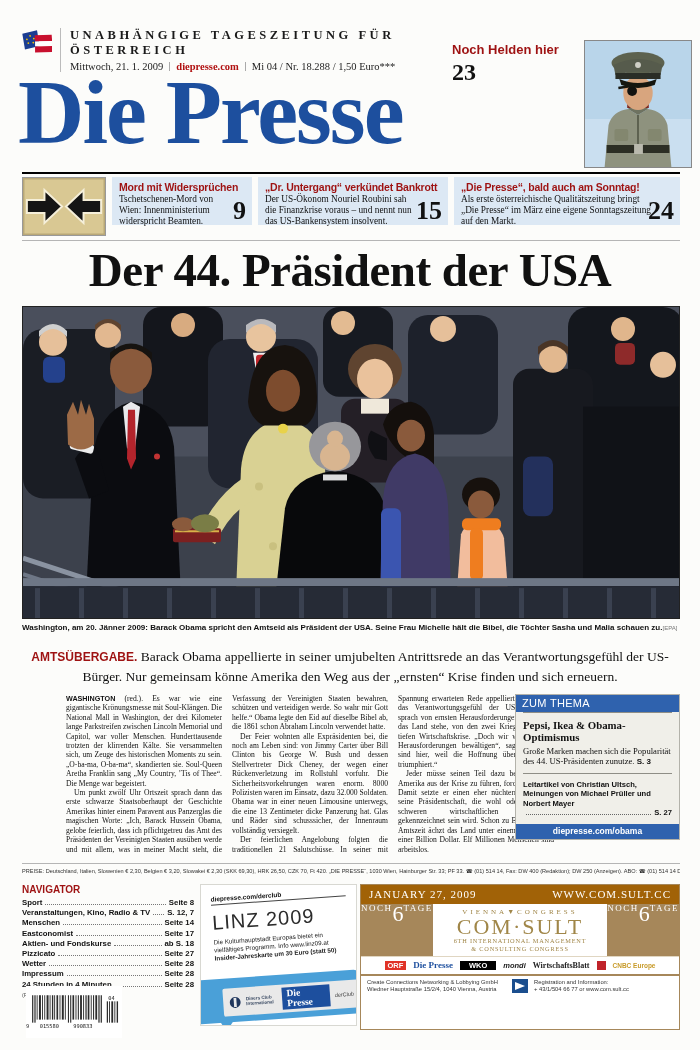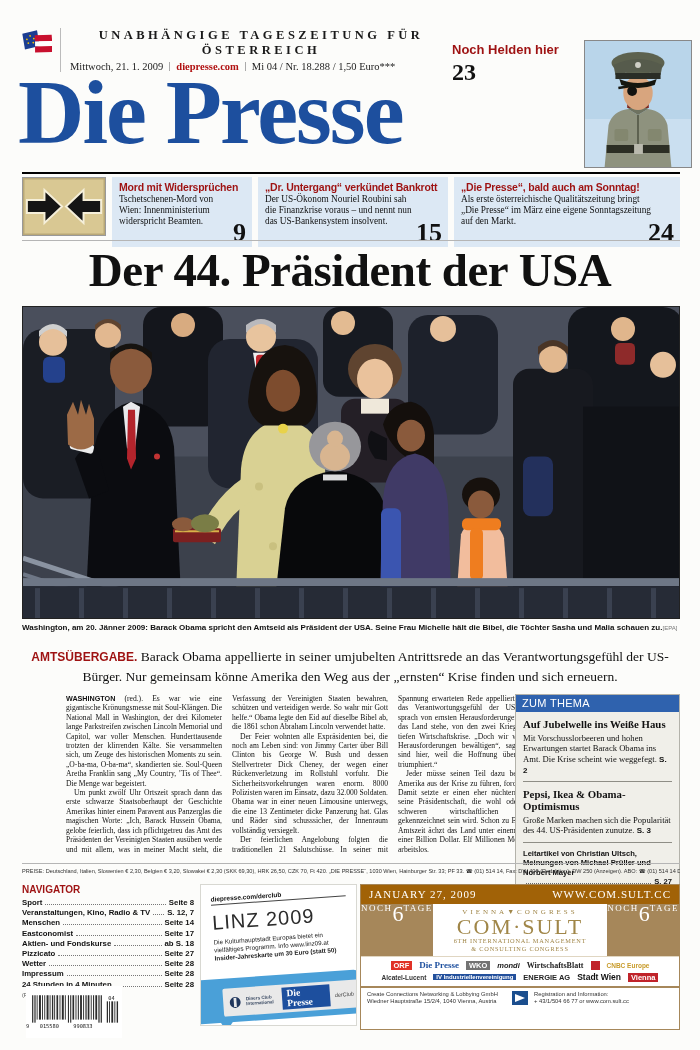--- a/index.html
+++ b/index.html
@@ -5,39 +5,39 @@
   * { box-sizing: border-box; margin:0; padding:0; }
   html,body { width:700px; height:1050px; }
   body { position:relative; background:#fcfcfa; font-family:"Liberation Serif", serif; color:#111; overflow:hidden; }
   .abs { position:absolute; }
 
   
   .mast { left:22px; top:28px; width:430px; }
   .mast-inner { display:flex; align-items:flex-start; gap:8px; }
   .flagwrap { width:30px; padding-top:2px; }
   .mast-text { border-left:1px solid #bbb; padding-left:9px; }
-  .tagline { font-size:12.5px; letter-spacing:3.5px; font-weight:bold; color:#1a1a1a;text-align:center; }
+  .tagline { font-size:12.5px; letter-spacing:3.5px; font-weight:bold; color:#1a1a1a; }
   .dateline { margin-top:3px; font-size:10.5px; color:#222; display:flex; align-items:center; }
   .dateline .sep { display:inline-block; width:1px; height:9px; background:#aaa; margin:0 6px; }
   .site { color:#b01010; font-weight:bold; }
   .logo { left:18px; top:66px; font-size:92px; line-height:1; font-weight:bold; letter-spacing:-2px; color:#1d4f9e; font-family:"Liberation Serif", serif; }
 
   
   .topteaser { left:452px; top:42px; width:244px; height:130px; }
   .tt-text { width:132px; }
   .tt-title { font-family:"Liberation Sans", sans-serif; font-weight:bold; font-size:13px; color:#9e1212; margin-bottom:2px; }
   .tt-body { font-size:10.5px; line-height:13.5px; }
   .tt-page { font-size:24px; font-weight:bold; margin-top:2px; font-family:"Liberation Serif", serif; }
   .tt-photo { position:absolute; right:4px; top:-2px; width:108px; height:128px; border:1px solid #888; }
 
   .rule-heavy { left:22px; top:172px; width:658px; height:2px; background:#000; }
   .rule-thin  { left:22px; width:658px; height:1px; background:#b5b5b5; }
 
   
-  .teasers { left:22px; top:177px; width:658px; height:70px; display:flex; gap:6px; }
+  .teasers { left:22px; top:177px; width:658px; height:48px; display:flex; gap:6px; }
   .t-img { width:84px; height:59px; flex:0 0 84px; border:1px solid #999; }
   .t-box { background:#dce8f4; padding:4px 6px 3px 7px; position:relative; }
   .t-box.b1 { flex:0 0 140px; }
   .t-box.b2 { flex:0 0 190px; }
   .t-box.b3 { flex:1; }
   .t-title { font-family:"Liberation Sans", sans-serif; font-weight:bold; font-size:10.5px; color:#9e1212; letter-spacing:-0.2px; margin-bottom:1px; white-space:nowrap; overflow:hidden; }
   .t-body { font-size:9.3px; line-height:11px; padding-right:22px; }
   .t-page { position:absolute; right:6px; bottom:1px; font-size:26px; font-weight:bold; font-family:"Liberation Serif", serif; line-height:1; }
 
   
@@ -101,21 +101,21 @@
   .cs-n { font-size:22px; line-height:20px; }
   .cs-center { flex:1; text-align:center; color:#a08648; padding-top:4px; }
   .cs-brandtop { font-family:"Liberation Serif", serif; font-size:7px; letter-spacing:3px; }
   .cs-brand { font-family:"Liberation Serif", serif; font-size:22px; letter-spacing:2px; line-height:21px; }
   .cs-sub { font-family:"Liberation Serif", serif; font-size:6.3px; letter-spacing:0.8px; line-height:7.5px; }
   .cs-logos { border-top:1px solid #e0d6c2; padding:3px 4px 2px; }
   .cs-lrow { display:flex; justify-content:center; align-items:center; gap:7px; margin-bottom:2px; }
   .chip { font-family:"Liberation Sans", sans-serif; font-size:7.5px; font-weight:bold; white-space:nowrap; }
   .c-orf { background:#e03227; color:#fff; padding:0 3px; }
   .c-presse { font-family:"Liberation Serif", serif; color:#1d4f9e; font-size:9px; }
-  .c-wko { background:#737373; color:#fff; padding:0 3px; }
+  .c-wko { background:#000000; color:#fff; padding:0 9px; }
   .c-mondi { font-style:italic; color:#222; }
   .c-wb { font-family:"Liberation Serif", serif; font-weight:bold; color:#222; font-size:8px; }
   .c-cnbc { color:#c89b2a; font-size:6.5px; }
   .c-red { width:9px; height:9px; background:#c0232a; display:inline-block; }
   .c-alu { color:#333; font-size:6.5px; }
   .c-iv { background:#23509c; color:#fff; padding:0 3px; font-size:6px; }
   .c-energie { color:#222; }
   .c-wien { color:#111; font-size:8.5px; }
   .c-vienna { background:#c0232a; color:#fff; padding:0 3px; }
   .cs-foot { border-top:2px solid #a6875a; display:flex; align-items:center; gap:6px; padding:3px 6px; font-family:"Liberation Sans", sans-serif; font-size:5.8px; line-height:7px; color:#333; }
@@ -350,24 +350,20 @@
     <span>Es war wie eine gigantische Krönungsmesse mit Soul-Klängen. Die National Mall in Washington, der drei Kilometer lange Parkstreifen zwischen Lincoln Memorial und Capitol, war voller Menschen. Hunderttausende trotzten der klirrenden Kälte. Sie versammelten sich, um Zeuge des historischen Moments zu sein. „O-ba-ma, O-ba-ma“, skandierten sie. Soul-Queen Aretha Franklin sang „My Country, ’Tis of Thee“. Die Menge war begeistert.</span>
   </p>
   <p>Um punkt zwölf Uhr Ortszeit sprach dann das erste schwarze Staatsoberhaupt der Geschichte Amerikas hinter einem Paravent aus Panzerglas die magischen Worte: „Ich, Barack Hussein Obama, gelobe feierlich, dass ich pflichtgetreu das Amt des Präsidenten der Vereinigten Staaten ausüben werde und mit allem, was in meiner Macht steht, die Verfassung der Vereinigten Staaten bewahren, schützen und verteidigen werde. So wahr mir Gott helfe.“ Obama legte den Eid auf dieselbe Bibel ab, die 1861 schon Abraham Lincoln verwendet hatte.</p>
   <p>Der Feier wohnten alle Expräsidenten bei, die noch am Leben sind: von Jimmy Carter über Bill Clinton bis George W. Bush und dessen Stellvertreter Dick Cheney, der wegen einer Rückenverletzung im Rollstuhl vorfuhr. Die Sicherheitsvorkehrungen waren enorm. 8000 Polizisten waren im Einsatz, dazu 32.000 Soldaten. Obama war in einer neuen Limousine unterwegs, die eine 13 Zentimeter dicke Panzerung hat. Glas und Räder sind schusssicher, der Innenraum vollständig versiegelt.</p>
   <p>Der feierlichen Angelobung folgten die traditionellen 21 Salutschüsse. In seiner mit Spannung erwarteten Rede appellierte Obama an das Verantwortungsgefühl der US-Bürger. Er sprach von ernsten Herausforderungen, vor denen das Land stehe, von den zwei Kriegen, von der tiefen Wirtschaftskrise. „Doch wir werden diese Herausforderungen bewältigen“, sagte er. „Wir sind hier, weil die Hoffnung über die Angst triumphiert.“</p>
   <p>Jeder müsse seinen Teil dazu beitragen, um Amerika aus der Krise zu führen, forderte Obama. Damit setzte er einen eher nüchternen Ton für seine Präsidentschaft, die wohl oder übel von schweren wirtschaftlichen Problemen gekennzeichnet sein wird. Schon zu Beginn seiner Amtszeit ächzt das Land unter einem Defizit von einer Billion Dollar. Elf Millionen Menschen sind arbeitslos.</p>
 </div>
 
 <div class="abs zt">
   <div class="zt-head">ZUM THEMA</div>
-  <div class="zt-item">
-    <div class="zt-title">Auf Jubelwelle ins Weiße Haus</div>
-    <div class="zt-body"><span>Mit Vorschusslorbeeren und hohen Erwartungen startet Barack Obama ins Amt. Die Krise scheint wie weggefegt.</span> <span class="zt-page">S. 2</span></div>
-  </div>
   <div class="zt-div"></div>
   <div class="zt-item">
     <div class="zt-title">Pepsi, Ikea &amp; Obama-Optimismus</div>
     <div class="zt-body"><span>Große Marken machen sich die Popularität des 44. US-Präsidenten zunutze.</span> <span class="zt-page">S. 3</span></div>
   </div>
   <div class="zt-div"></div>
   <div class="zt-op">
     <span>Leitartikel von Christian Ultsch, Meinungen von Michael Prüller und Norbert Mayer</span>
     <span class="zt-oprow">
         <span class="dots"></span>
@@ -480,27 +476,20 @@
   </div>
   <div class="cs-logos">
     <div class="cs-lrow">
       <span class="chip c-orf">ORF</span>
       <span class="chip c-presse">Die Presse</span>
       <span class="chip c-wko">WKO</span>
       <span class="chip c-mondi">mondi</span>
       <span class="chip c-wb">WirtschaftsBlatt</span>
       <span class="chip c-red"></span>
       <span class="chip c-cnbc">CNBC Europe</span>
-    </div>
-    <div class="cs-lrow">
-      <span class="chip c-alu">Alcatel-Lucent</span>
-      <span class="chip c-iv">IV Industriellenvereinigung</span>
-      <span class="chip c-energie">ENERGIE AG</span>
-      <span class="chip c-wien">Stadt Wien</span>
-      <span class="chip c-vienna">Vienna</span>
     </div>
   </div>
   <div class="cs-foot">
     <div class="fl">
       <span>Create Connections Networking &amp; Lobbying GmbH</span><br>
       <span>Wiedner Hauptstraße 15/2/4, 1040 Vienna, Austria</span>
     </div>
     <div class="cs-mark"></div>
     <div class="fr">
       <span>Registration and Information:</span><br>

